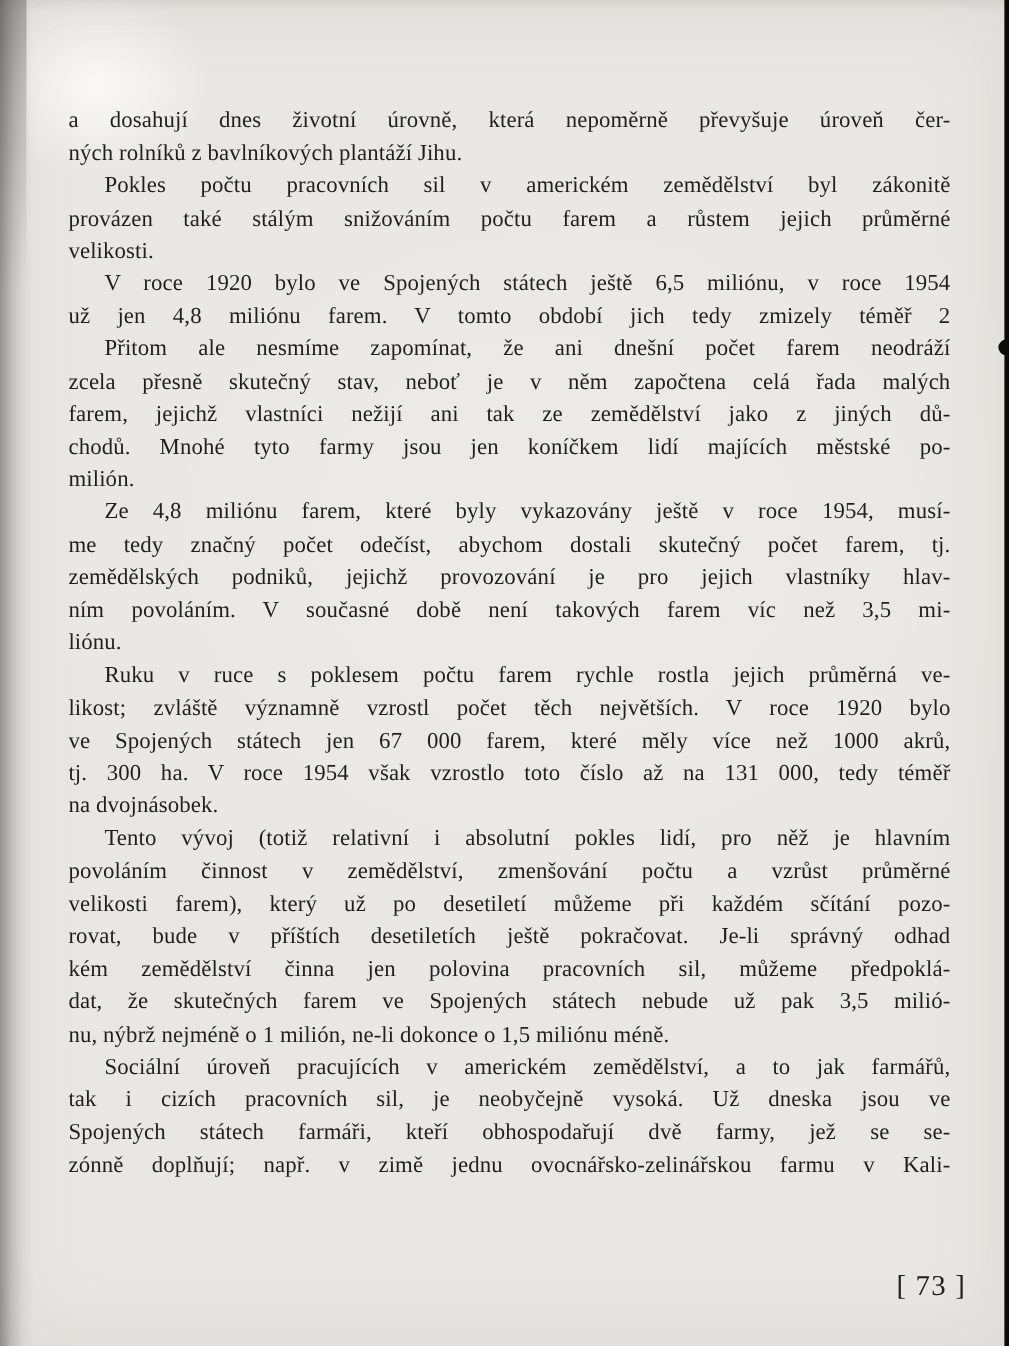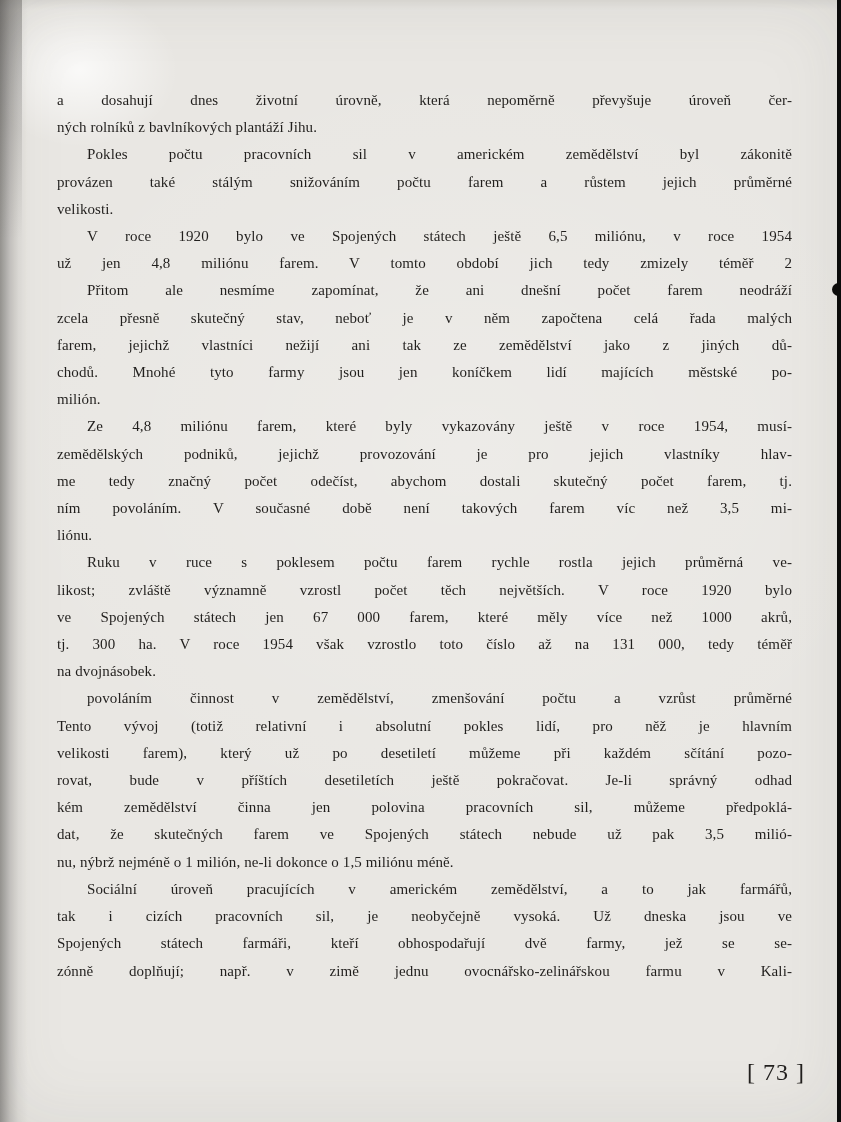--- a/index.html
+++ b/index.html
@@ -60,21 +60,21 @@
   
   .textblock {
     position: absolute;
     left: 57px;
     top: 87px;
     width: 735px;
     color: #211f1d;
   }
   .para { margin: 0; padding: 0; }
   .tline {
-    font-size: 15px;
+    font-size: 19px;
     line-height: 27.2px;
     text-align: justify;
     text-align-last: justify;
     -moz-text-align-last: justify;
     letter-spacing: 0.1px;
   }
   .tline.lastline {
     text-align-last: left;
     -moz-text-align-last: left;
   }
@@ -112,35 +112,35 @@
       </div>
       <div class="para indent">
         <div class="tline">Přitom ale nesmíme zapomínat, že ani dnešní počet farem neodráží</div>
         <div class="tline">zcela přesně skutečný stav, neboť je v něm započtena celá řada malých</div>
         <div class="tline">farem, jejichž vlastníci nežijí ani tak ze zemědělství jako z jiných dů-</div>
         <div class="tline">chodů. Mnohé tyto farmy jsou jen koníčkem lidí majících městské po-</div>
         <div class="tline lastline">milión.</div>
       </div>
       <div class="para indent">
         <div class="tline">Ze 4,8 miliónu farem, které byly vykazovány ještě v roce 1954, musí-</div>
+        <div class="tline">me tedy značný počet odečíst, abychom dostali skutečný počet farem, tj.</div>
         <div class="tline">zemědělských podniků, jejichž provozování je pro jejich vlastníky hlav-</div>
-        <div class="tline">me tedy značný počet odečíst, abychom dostali skutečný počet farem, tj.</div>
         <div class="tline">ním povoláním. V současné době není takových farem víc než 3,5 mi-</div>
         <div class="tline lastline">liónu.</div>
       </div>
       <div class="para indent">
         <div class="tline">Ruku v ruce s poklesem počtu farem rychle rostla jejich průměrná ve-</div>
         <div class="tline">likost; zvláště významně vzrostl počet těch největších. V roce 1920 bylo</div>
         <div class="tline">ve Spojených státech jen 67 000 farem, které měly více než 1000 akrů,</div>
         <div class="tline">tj. 300 ha. V roce 1954 však vzrostlo toto číslo až na 131 000, tedy téměř</div>
         <div class="tline lastline">na dvojnásobek.</div>
       </div>
       <div class="para indent">
+        <div class="tline">Tento vývoj (totiž relativní i absolutní pokles lidí, pro něž je hlavním</div>
         <div class="tline">povoláním činnost v zemědělství, zmenšování počtu a vzrůst průměrné</div>
-        <div class="tline">Tento vývoj (totiž relativní i absolutní pokles lidí, pro něž je hlavním</div>
         <div class="tline">velikosti farem), který už po desetiletí můžeme při každém sčítání pozo-</div>
         <div class="tline">rovat, bude v příštích desetiletích ještě pokračovat. Je-li správný odhad</div>
         <div class="tline">kém zemědělství činna jen polovina pracovních sil, můžeme předpoklá-</div>
         <div class="tline">dat, že skutečných farem ve Spojených státech nebude už pak 3,5 milió-</div>
         <div class="tline lastline">nu, nýbrž nejméně o 1 milión, ne-li dokonce o 1,5 miliónu méně.</div>
       </div>
       <div class="para indent">
         <div class="tline">Sociální úroveň pracujících v americkém zemědělství, a to jak farmářů,</div>
         <div class="tline">tak i cizích pracovních sil, je neobyčejně vysoká. Už dneska jsou ve</div>
         <div class="tline">Spojených státech farmáři, kteří obhospodařují dvě farmy, jež se se-</div>

